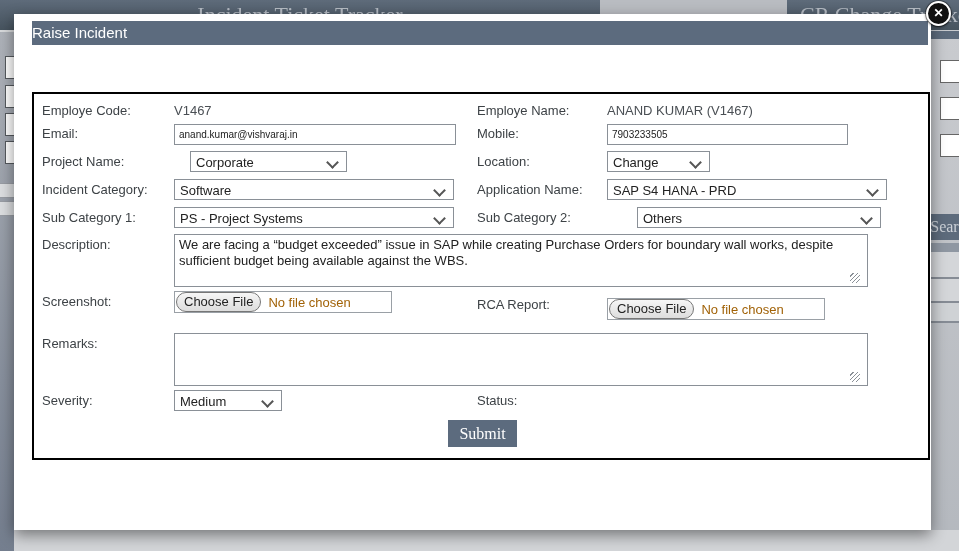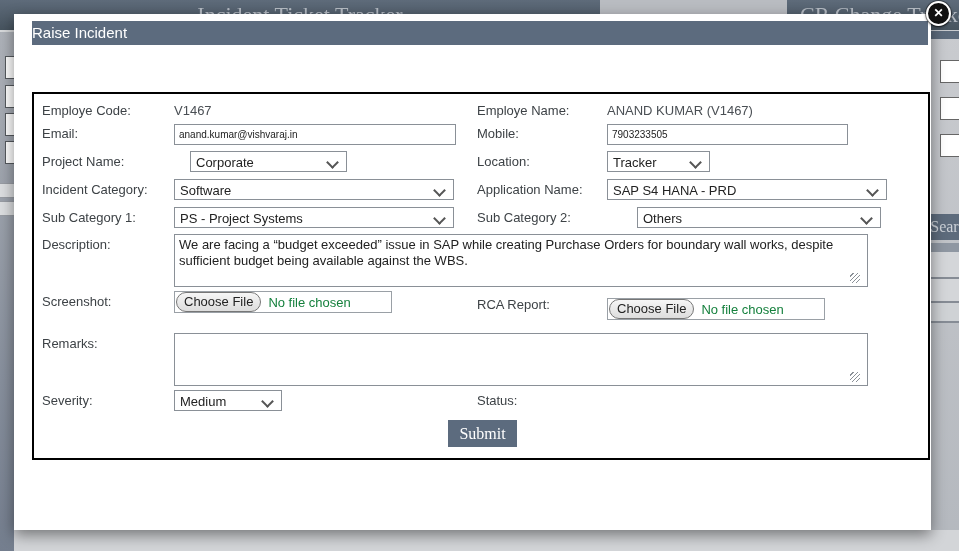--- a/index.html
+++ b/index.html
@@ -34,21 +34,21 @@
   .sel{position:absolute;height:21px;border:1px solid #8a9097;background:#fff;font-size:13px;color:#222;line-height:21px;padding-left:5px;box-sizing:border-box;cursor:default;}
   .sel .chev{position:absolute;right:9px;top:6px;width:7px;height:7px;border-left:2px solid #555;border-bottom:2px solid #555;transform:rotate(-45deg);}
   .sel.disabled{border-color:#c3c6c9;color:#9a9da1;}
   .sel.disabled .chev{border-color:#aeb1b5;}
   .ta{position:absolute;border:1px solid #8a9097;font-size:13px;color:#222;font-family:"Liberation Sans",sans-serif;padding:2px 4px;resize:none;overflow:hidden;line-height:16px;}
   .grip{position:absolute;width:10px;height:10px;background:
     linear-gradient(135deg,transparent 50%,transparent 50%),
     repeating-linear-gradient(135deg,transparent 0 2px,#8a9097 2px 3px);pointer-events:none;}
   .filewrap{position:absolute;height:22px;border:1px solid #9aa0a6;background:#fff;display:flex;align-items:center;box-sizing:border-box;}
   .filebtn{height:18px;margin-left:1px;padding:0 7px;background:linear-gradient(#f6f6f6,#dddddd);border:1px solid #767676;border-radius:10px;font-size:13px;color:#222;line-height:17px;cursor:pointer;}
-  .filestatus{font-size:13px;color:#15803d;margin-left:7px;white-space:nowrap;}
+  .filestatus{font-size:13px;color:#a16207;margin-left:7px;white-space:nowrap;}
   .submit-btn{position:absolute;left:414px;top:326px;width:69px;height:27px;background:#5c6b7e;color:#fff;font-family:"Liberation Serif",serif;font-size:16px;line-height:27px;text-align:center;cursor:pointer;}
 </style>
 </head>
 <body>
 
 <div class="screen">
 
   <div class="bg-layer">
     <div class="navbar left">
       <div class="nav-title">Incident Ticket Tracker</div>
@@ -93,21 +93,21 @@
       <div class="lbl" style="left:443px;top:32px;">Mobile:</div>
       <input class="txt-input" style="left: 573px; top: 30px; width: 231px;" value="7903233505">
 
       <div class="lbl" style="left:8px;top:60px;">Project Name:</div>
       <div class="sel" style="left:156px;top:57px;width:157px;">
         <span>Corporate</span>
         <span class="chev"></span>
       </div>
       <div class="lbl" style="left:443px;top:60px;">Location:</div>
       <div class="sel" style="left:573px;top:57px;width:103px;">
-        <span>Tracker</span>
+        <span>Change</span>
         <span class="chev"></span>
       </div>
 
       <div class="lbl" style="left:8px;top:88px;">Incident Category:</div>
       <div class="sel" style="left:140px;top:85px;width:280px;">
         <span>Software</span>
         <span class="chev"></span>
       </div>
       <div class="lbl" style="left:443px;top:88px;">Application Name:</div>
       <div class="sel" style="left:573px;top:85px;width:280px;">

